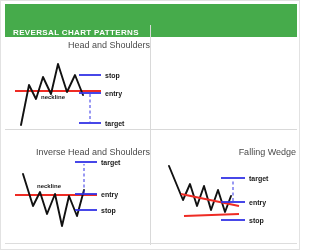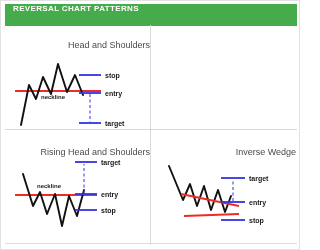--- a/index.html
+++ b/index.html
@@ -13,23 +13,23 @@
     position:relative;
     width:300px;height:250px;
     box-sizing:border-box;
     background:#ffffff;
     border:1px solid #e2e2e2;
   }
   
   .header-bar{
     position:absolute;
     left:4px;top:3px;
-    width:292px;height:22px;
+    width:292px;height:33px;
     background:#46ab4b;
-    display:flex;align-items:flex-start;
+    display:flex;align-items:flex-end;
     box-sizing:border-box;
   }
   .header-title{
     color:#ffffff;
     font-size:8px;
     font-weight:bold;
     letter-spacing:.35px;
     padding-left:8px;
     white-space:nowrap;
   }
@@ -112,37 +112,37 @@
         <line x1="74" y1="86" x2="96" y2="86" stroke="#3333e6" stroke-width="1.8"></line>
         <line x1="85" y1="57" x2="85" y2="85" stroke="#3333e6" stroke-width="1" stroke-dasharray="3,2.5"></line>
         <text class="lbl" x="100" y="41">stop</text>
         <text class="lbl" x="100" y="59">entry</text>
         <text class="lbl" x="100" y="89">target</text>
       </svg>
     </div>
 
 
     <div class="panel p-bl">
-      <div class="panel-title">Rising Head and Shoulders</div>
+      <div class="panel-title">Inverse Head and Shoulders</div>
       <svg class="panel-svg" viewBox="0 0 145 92">
         <line x1="10" y1="51" x2="92" y2="51" stroke="#ee2b24" stroke-width="2.2"></line>
         <path d="M18,30 L28,62 L35,48 L42,70 L50,50 L57,82 L64,52 L72,72 L79,46" fill="none" stroke="#111111" stroke-width="1.9" stroke-linejoin="round" stroke-linecap="round"></path>
         <text class="lbl-neck" x="32" y="44">neckline</text>
         <line x1="70" y1="18" x2="92" y2="18" stroke="#3333e6" stroke-width="1.8"></line>
         <line x1="70" y1="50" x2="92" y2="50" stroke="#3333e6" stroke-width="1.8"></line>
         <line x1="70" y1="66" x2="92" y2="66" stroke="#3333e6" stroke-width="1.8"></line>
         <line x1="79" y1="49" x2="79" y2="20" stroke="#3333e6" stroke-width="1" stroke-dasharray="3,2.5"></line>
         <text class="lbl" x="96" y="21">target</text>
         <text class="lbl" x="96" y="53">entry</text>
         <text class="lbl" x="96" y="69">stop</text>
       </svg>
     </div>
 
     <div class="panel p-br">
-      <div class="panel-title">Inverse Wedge</div>
+      <div class="panel-title">Falling Wedge</div>
       <svg class="panel-svg" viewBox="0 0 145 92">
         <path d="M18,22 L32,56 L39,40 L46,62 L53,42 L60,66 L67,46 L74,68 L80,52" fill="none" stroke="#111111" stroke-width="1.9" stroke-linejoin="round" stroke-linecap="round"></path>
         <line x1="30" y1="50" x2="88" y2="62" stroke="#ee2b24" stroke-width="1.8"></line>
         <line x1="33" y1="72" x2="88" y2="70" stroke="#ee2b24" stroke-width="1.8"></line>
         <line x1="70" y1="34" x2="94" y2="34" stroke="#3333e6" stroke-width="1.8"></line>
         <line x1="70" y1="58" x2="94" y2="58" stroke="#3333e6" stroke-width="1.8"></line>
         <line x1="70" y1="76" x2="94" y2="76" stroke="#3333e6" stroke-width="1.8"></line>
         <line x1="82" y1="57" x2="82" y2="36" stroke="#3333e6" stroke-width="1" stroke-dasharray="3,2.5"></line>
         <text class="lbl" x="98" y="37">target</text>
         <text class="lbl" x="98" y="61">entry</text>

